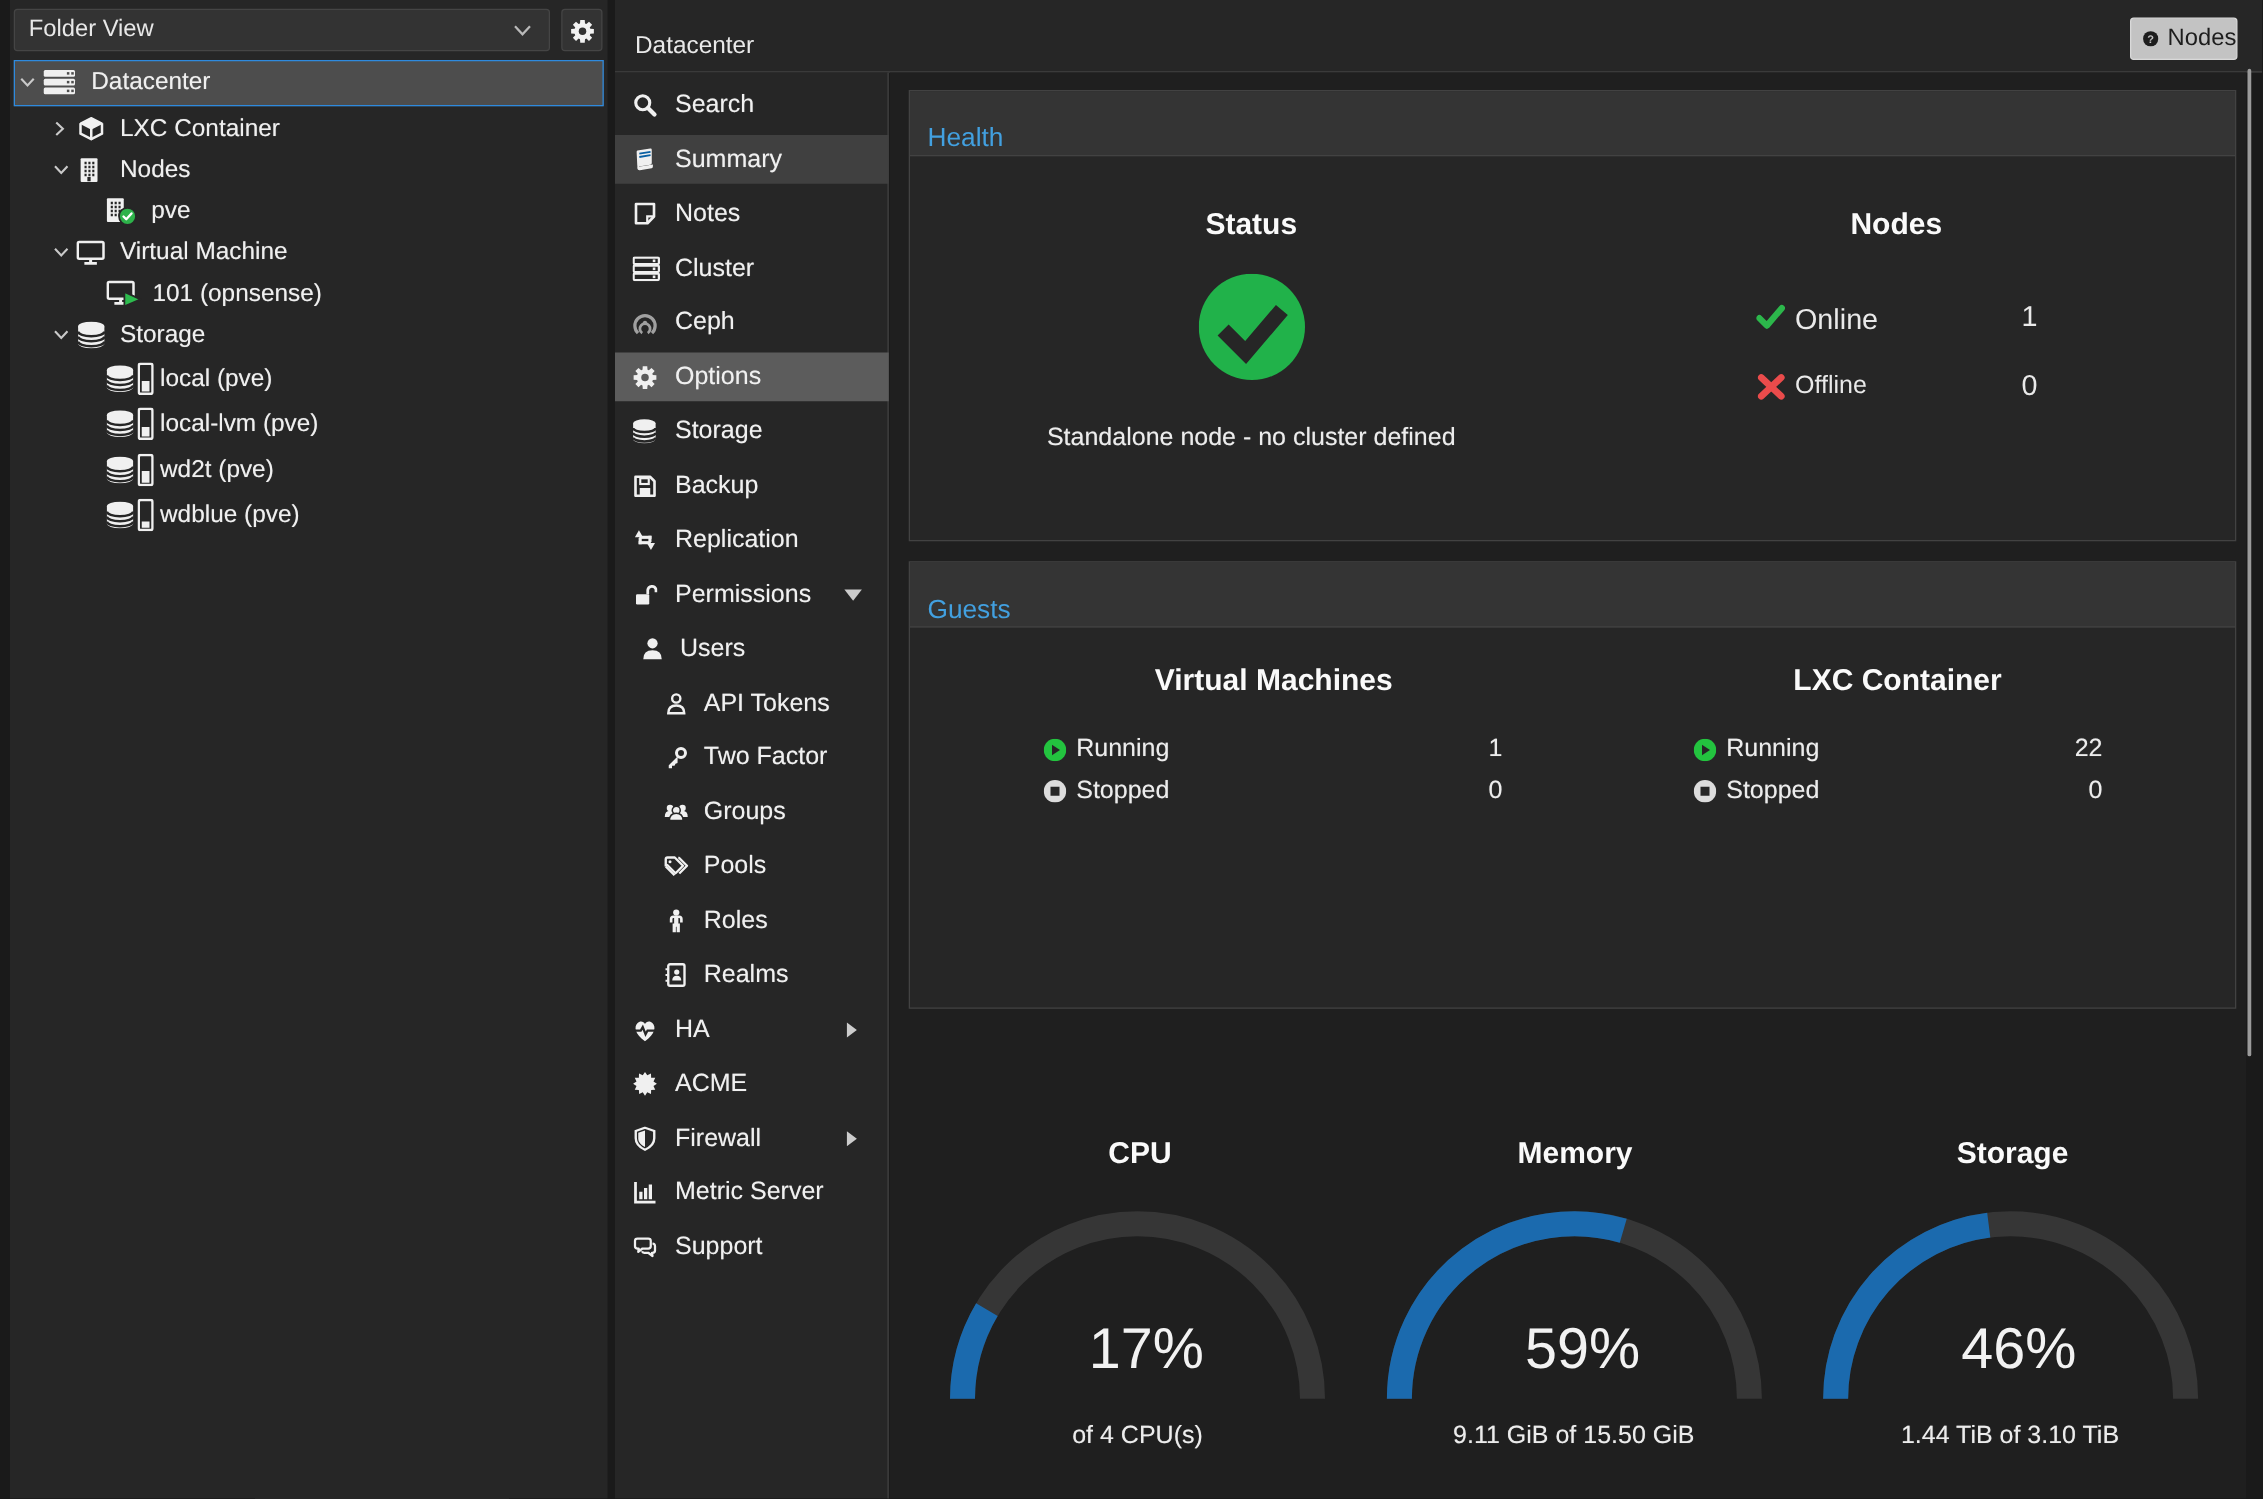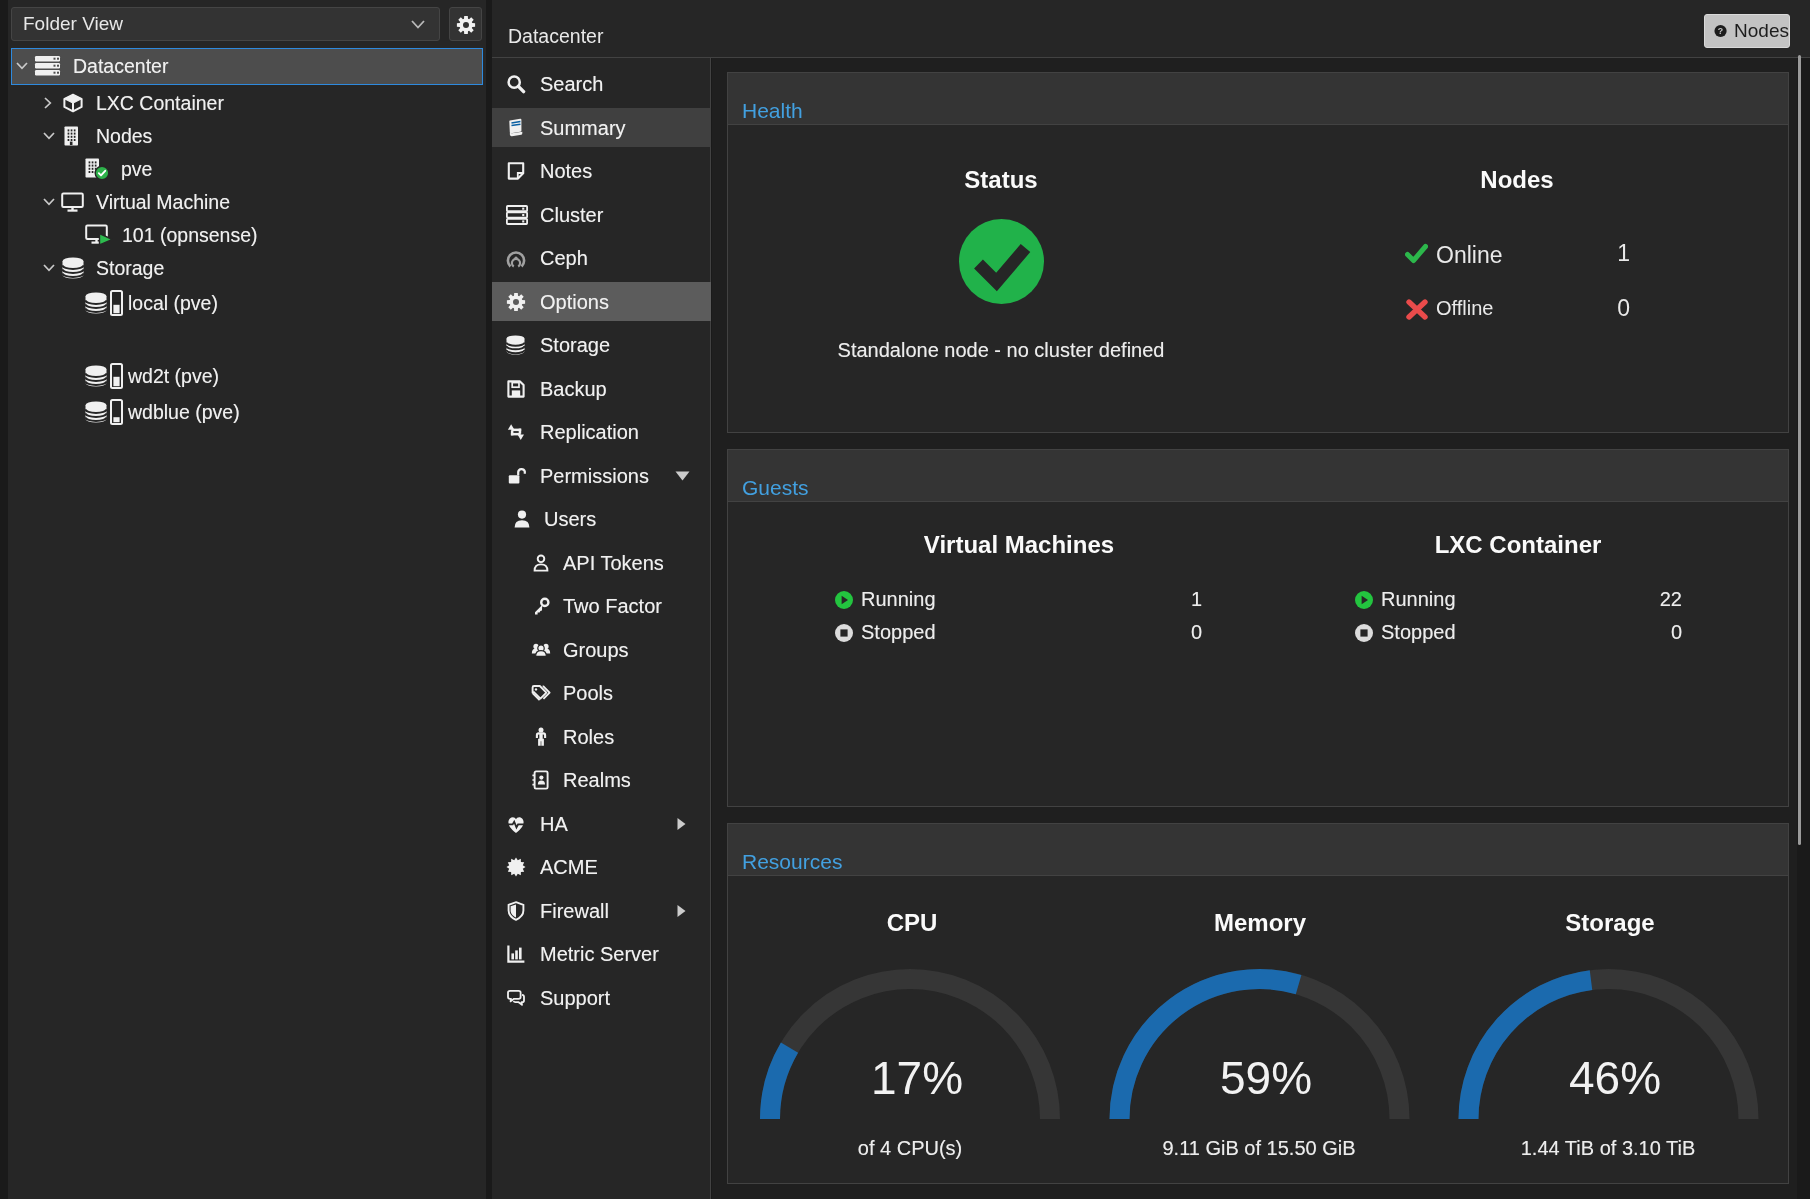--- a/index.html
+++ b/index.html
@@ -144,20 +144,34 @@
           <path d="M0.5 4.140000000000001 V17.86 A10.5 3.74 0 0 0 21.5 17.86 V4.140000000000001" fill="#f0f0f0"></path>
           <path d="M0.5 8.2 A10.5 3.74 0 0 0 21.5 8.2" stroke="#262626" stroke-width="2" fill="none"></path>
           <path d="M0.5 12.2 A10.5 3.74 0 0 0 21.5 12.2" stroke="#262626" stroke-width="2" fill="none"></path>
           <path d="M0.5 16.2 A10.5 3.74 0 0 0 21.5 16.2" stroke="#262626" stroke-width="2" fill="none"></path>
         </svg></div>
       <div style="position:absolute;left:99px;top:50%;transform:translateY(-50%);line-height:0;"><svg style="" width="13" height="26" viewBox="0 0 13 26">
           <rect x="1" y="1" width="11" height="24" rx="1.5" fill="none" stroke="#f0f0f0" stroke-width="2"></rect>
           <rect x="3.4" y="14.799999999999999" width="6.2" height="8.4" fill="#f0f0f0"></rect>
         </svg></div>
       <div style="position:absolute;left:117px;top:50%;transform:translateY(-50%);line-height:0;"><span class="treetext" style="display:inline-block;line-height:normal;">local (pve)</span></div>
+    </div>
+    <div class="abs" style="left:11px;top:321px;width:472px;height:36px;">
+      <div style="position:absolute;left:74px;top:50%;transform:translateY(-50%);line-height:0;"><svg style="" width="22" height="22" viewBox="0 0 22 22">
+          <ellipse cx="11.0" cy="4.140000000000001" rx="10.5" ry="3.74" fill="#f0f0f0"></ellipse>
+          <path d="M0.5 4.140000000000001 V17.86 A10.5 3.74 0 0 0 21.5 17.86 V4.140000000000001" fill="#f0f0f0"></path>
+          <path d="M0.5 8.2 A10.5 3.74 0 0 0 21.5 8.2" stroke="#262626" stroke-width="2" fill="none"></path>
+          <path d="M0.5 12.2 A10.5 3.74 0 0 0 21.5 12.2" stroke="#262626" stroke-width="2" fill="none"></path>
+          <path d="M0.5 16.2 A10.5 3.74 0 0 0 21.5 16.2" stroke="#262626" stroke-width="2" fill="none"></path>
+        </svg></div>
+      <div style="position:absolute;left:99px;top:50%;transform:translateY(-50%);line-height:0;"><svg style="" width="13" height="26" viewBox="0 0 13 26">
+          <rect x="1" y="1" width="11" height="24" rx="1.5" fill="none" stroke="#f0f0f0" stroke-width="2"></rect>
+          <rect x="3.4" y="15.6" width="6.2" height="7.6" fill="#f0f0f0"></rect>
+        </svg></div>
+      <div style="position:absolute;left:117px;top:50%;transform:translateY(-50%);line-height:0;"><span class="treetext" style="display:inline-block;line-height:normal;">local-lvm (pve)</span></div>
     </div>
     <div class="abs" style="left:11px;top:357.5px;width:472px;height:36px;">
       <div style="position:absolute;left:74px;top:50%;transform:translateY(-50%);line-height:0;"><svg style="" width="22" height="22" viewBox="0 0 22 22">
           <ellipse cx="11.0" cy="4.140000000000001" rx="10.5" ry="3.74" fill="#f0f0f0"></ellipse>
           <path d="M0.5 4.140000000000001 V17.86 A10.5 3.74 0 0 0 21.5 17.86 V4.140000000000001" fill="#f0f0f0"></path>
           <path d="M0.5 8.2 A10.5 3.74 0 0 0 21.5 8.2" stroke="#262626" stroke-width="2" fill="none"></path>
           <path d="M0.5 12.2 A10.5 3.74 0 0 0 21.5 12.2" stroke="#262626" stroke-width="2" fill="none"></path>
           <path d="M0.5 16.2 A10.5 3.74 0 0 0 21.5 16.2" stroke="#262626" stroke-width="2" fill="none"></path>
         </svg></div>
       <div style="position:absolute;left:99px;top:50%;transform:translateY(-50%);line-height:0;"><svg style="" width="13" height="26" viewBox="0 0 13 26">
@@ -439,25 +453,20 @@
       </svg></div>
     <div class="abs ctext" style="left:1381px;top:588px;">Running</div>
     <div class="abs ctext" style="left:1610px;top:588px;width:72px;text-align:right;">22</div>
     <div class="abs" style="left:1355px;top:624px;line-height:0;"><svg width="18" height="18" viewBox="0 0 18 18">
         <circle cx="9" cy="9" r="9" fill="#dcdcdc"></circle>
         <rect x="5.4" y="5.4" width="7.2" height="7.2" fill="#262626"></rect>
       </svg></div>
     <div class="abs ctext" style="left:1381px;top:621px;">Stopped</div>
     <div class="abs ctext" style="left:1610px;top:621px;width:72px;text-align:right;">0</div>
 
-  <div class="panel" style="left:727px;top:823px;width:1062px;height:361px;">
-    <div class="phead">
-        <div class="ptitle">Resources</div>
-      </div>
-  </div>
   <div class="h2" style="left:912px;top:909px;">CPU</div>
   <div class="h2" style="left:1260px;top:909px;">Memory</div>
   <div class="h2" style="left:1610px;top:909px;">Storage</div>
   <svg class="abs" style="left:727px;top:940px;" width="1062" height="200" viewBox="727 940 1062 200">
     <path d="M 770 1119 A 140 140 0 0 1 1050 1119" stroke="#363636" stroke-width="20" fill="none"></path>
     <path d="M 770 1119 A 140 140 0 0 1 789.5 1047.7" stroke="#1b6aae" stroke-width="20" fill="none"></path>
     <path d="M 1119.5 1119 A 140 140 0 0 1 1399.5 1119" stroke="#363636" stroke-width="20" fill="none"></path>
     <path d="M 1119.5 1119 A 140 140 0 0 1 1298.6 984.6" stroke="#1b6aae" stroke-width="20" fill="none"></path>
     <path d="M 1468.5 1119 A 140 140 0 0 1 1748.5 1119" stroke="#363636" stroke-width="20" fill="none"></path>
     <path d="M 1468.5 1119 A 140 140 0 0 1 1591.0 980.1" stroke="#1b6aae" stroke-width="20" fill="none"></path>

